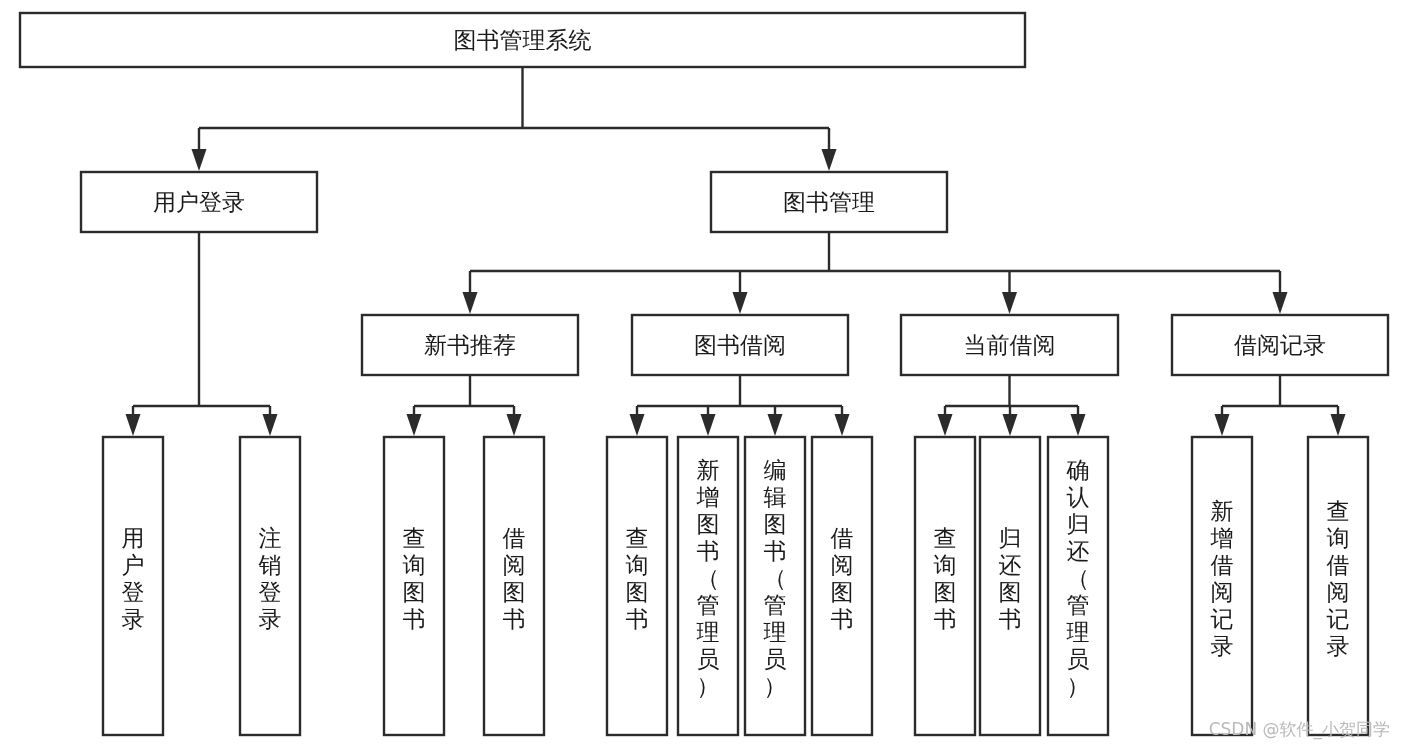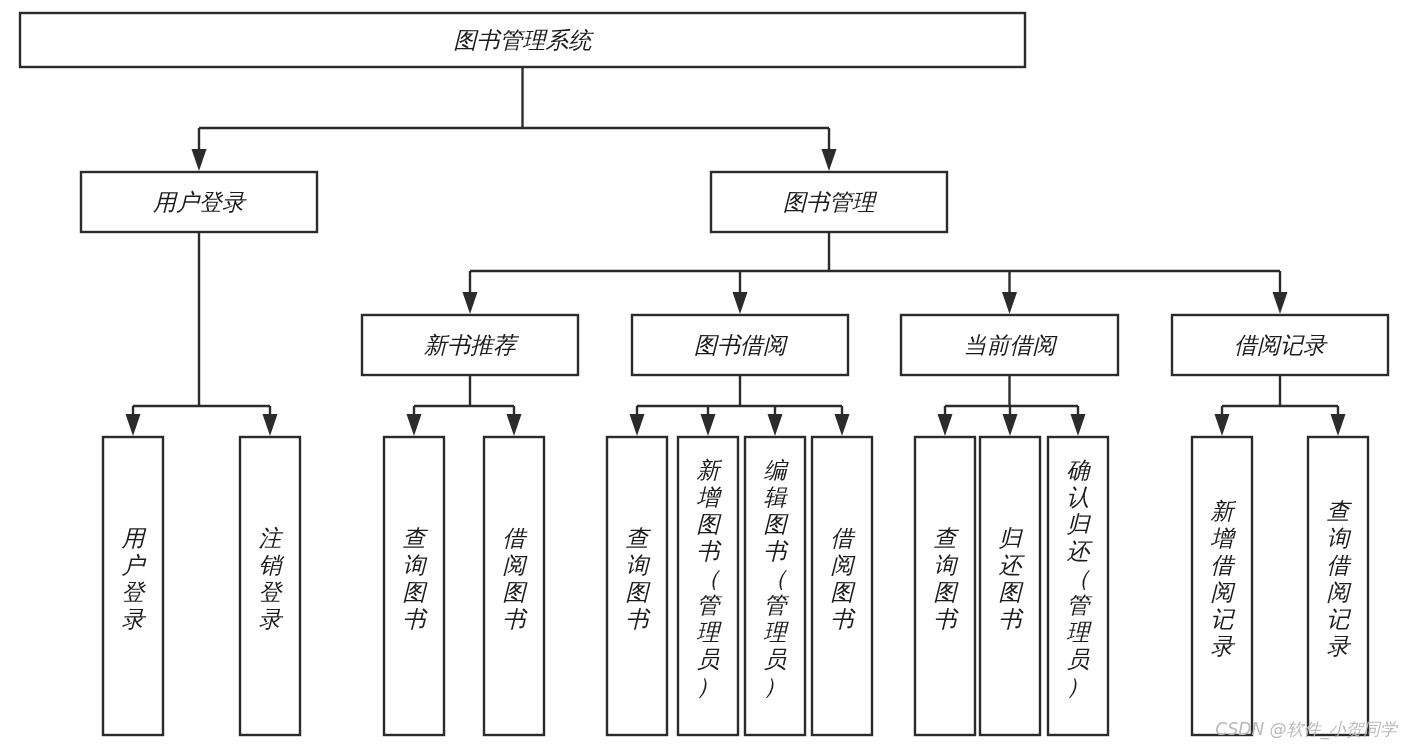--- a/index.html
+++ b/index.html
@@ -13,21 +13,20 @@
     position: relative;
     font-family: "DejaVu Sans", "Liberation Sans", sans-serif;
     overflow: hidden;
   }
   #diagram-root {
     position: absolute;
     left: 0;
     top: 0;
     width: 1405px;
     height: 747px;
-    font-style: italic;
   }
   svg.flow { display: block; }
   .node-rect {
     fill: #ffffff;
     stroke: #2b2b2b;
     stroke-width: 2.4;
   }
   .node-label {
     fill: #1b1b1b;
     font-family: "DejaVu Sans", "Liberation Sans", sans-serif;
@@ -46,21 +45,21 @@
     stroke-width: 2.4;
     fill: none;
     stroke-linecap: butt;
   }
   .arrow-head {
     fill: #2b2b2b;
     stroke: none;
   }
   .watermark {
     position: absolute;
-    right: 8px;
+    right: 15px;
     bottom: 6px;
     color: #b9b9b9;
     font-size: 17px;
     font-family: "DejaVu Sans", "Liberation Sans", sans-serif;
     white-space: nowrap;
     user-select: none;
   }
 </style>
 </head>
 <body>

